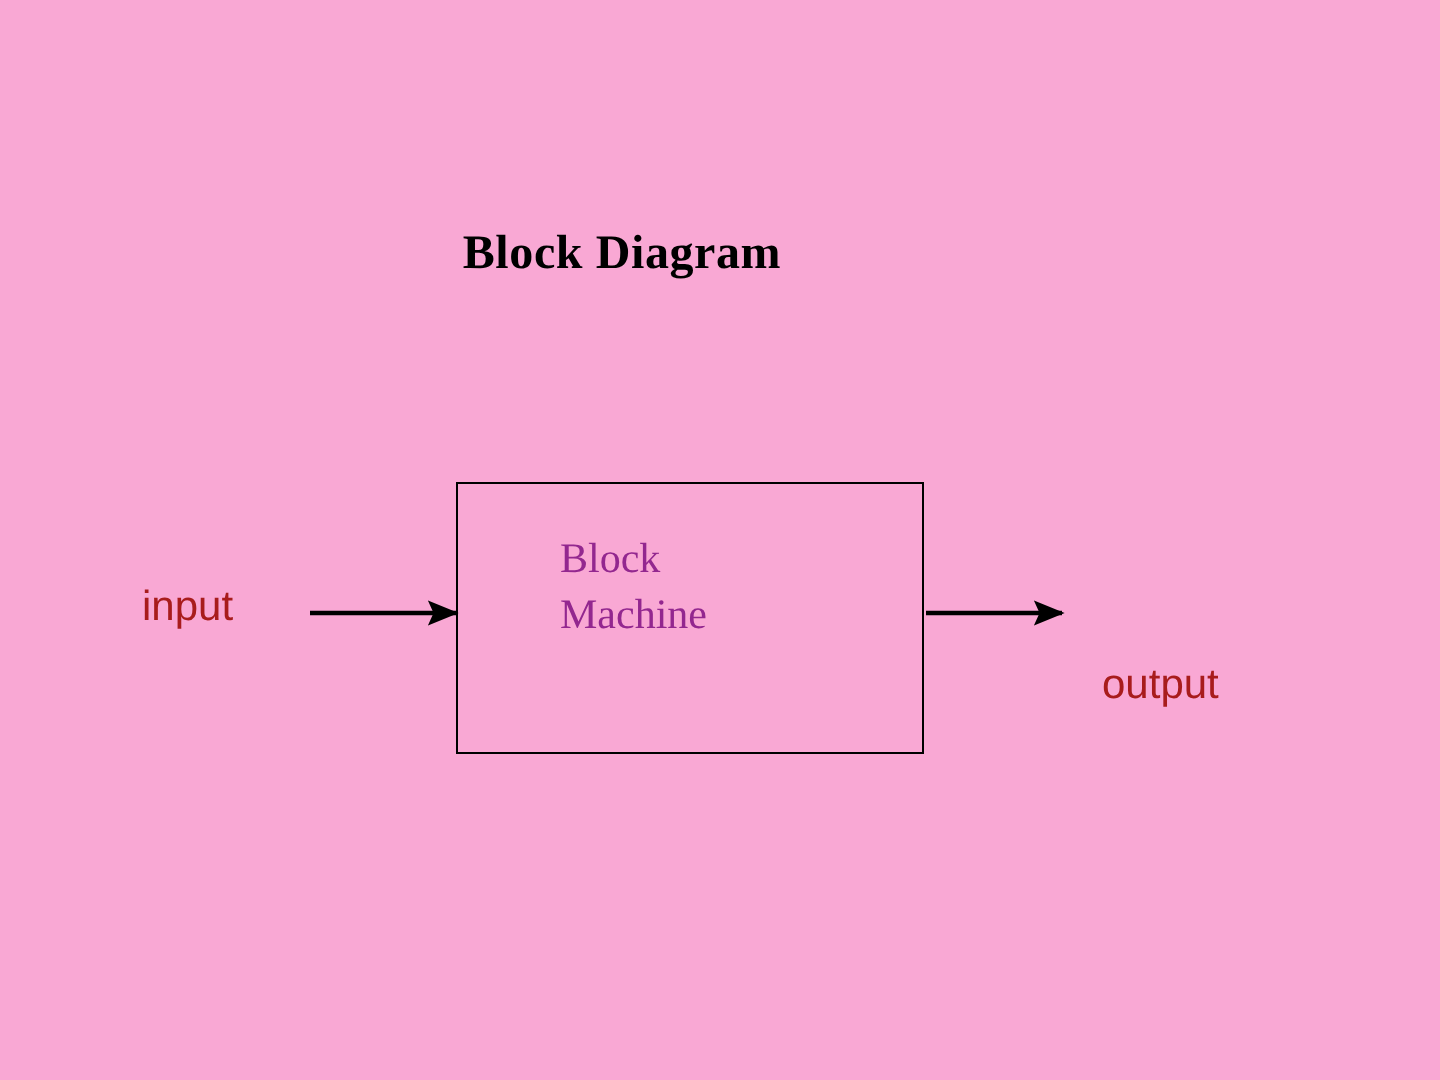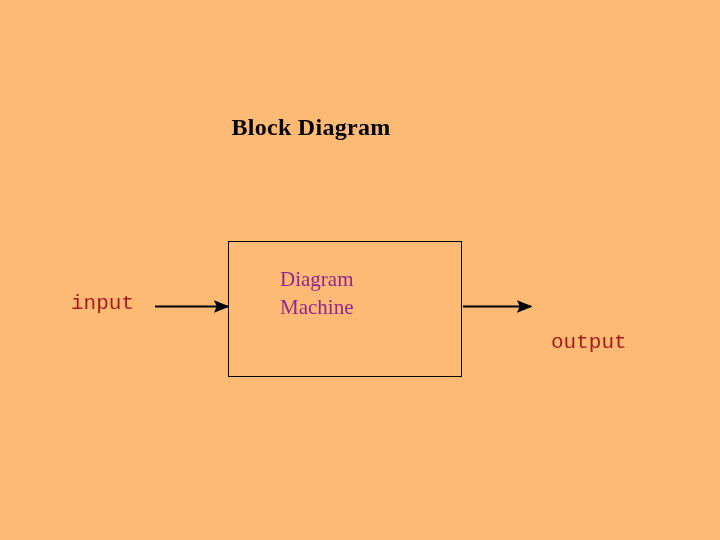--- a/index.html
+++ b/index.html
@@ -15,21 +15,21 @@
     font-family: "Liberation Serif", "DejaVu Serif", serif;
     -webkit-font-smoothing: none;
   }
 
   #canvas {
     position: absolute;
     left: 0;
     top: 0;
     width: 720px;
     height: 540px;
-    background: #fdba74;
+    background: #f9a8d4;
   }
 
   .diagram-title {
     position: absolute;
     left: 0;
     top: 113px;
     width: 622px;
     text-align: center;
     font-family: "Liberation Serif", "DejaVu Serif", serif;
     font-weight: bold;
@@ -58,21 +58,21 @@
     font-family: "Liberation Serif", "DejaVu Serif", serif;
     font-size: 21px;
     line-height: 28px;
     color: #93278F;
     white-space: pre-line;
     text-align: left;
   }
 
   .io-label {
     position: absolute;
-    font-family: Liberation Mono, monospace;
+    font-family: Liberation Sans, sans-serif;
     font-size: 21px;
     line-height: 24px;
     color: #A81C1C;
     white-space: nowrap;
     text-align: center;
   }
 
   .io-label.input-label {
     left: 71px;
     top: 292px;
@@ -98,21 +98,21 @@
 <body>
 
 <div id="canvas">
 
   <div class="diagram-title">Block Diagram</div>
 
   <div class="io-label input-label">input</div>
 
   <div class="process-box"></div>
 
-  <div class="process-box-label">Diagram
+  <div class="process-box-label">Block
 Machine</div>
 
   <div class="io-label output-label">output</div>
 
   <svg class="arrow-svg" viewBox="0 0 720 540">
     <defs>
       <marker id="arrowhead" markerWidth="7" markerHeight="7" refX="6.4" refY="3" orient="auto" markerUnits="strokeWidth">
         <path d="M0,0.15 L7,3 L0,5.85 L1.3,3 Z" fill="#000000"></path>
       </marker>
     </defs>

